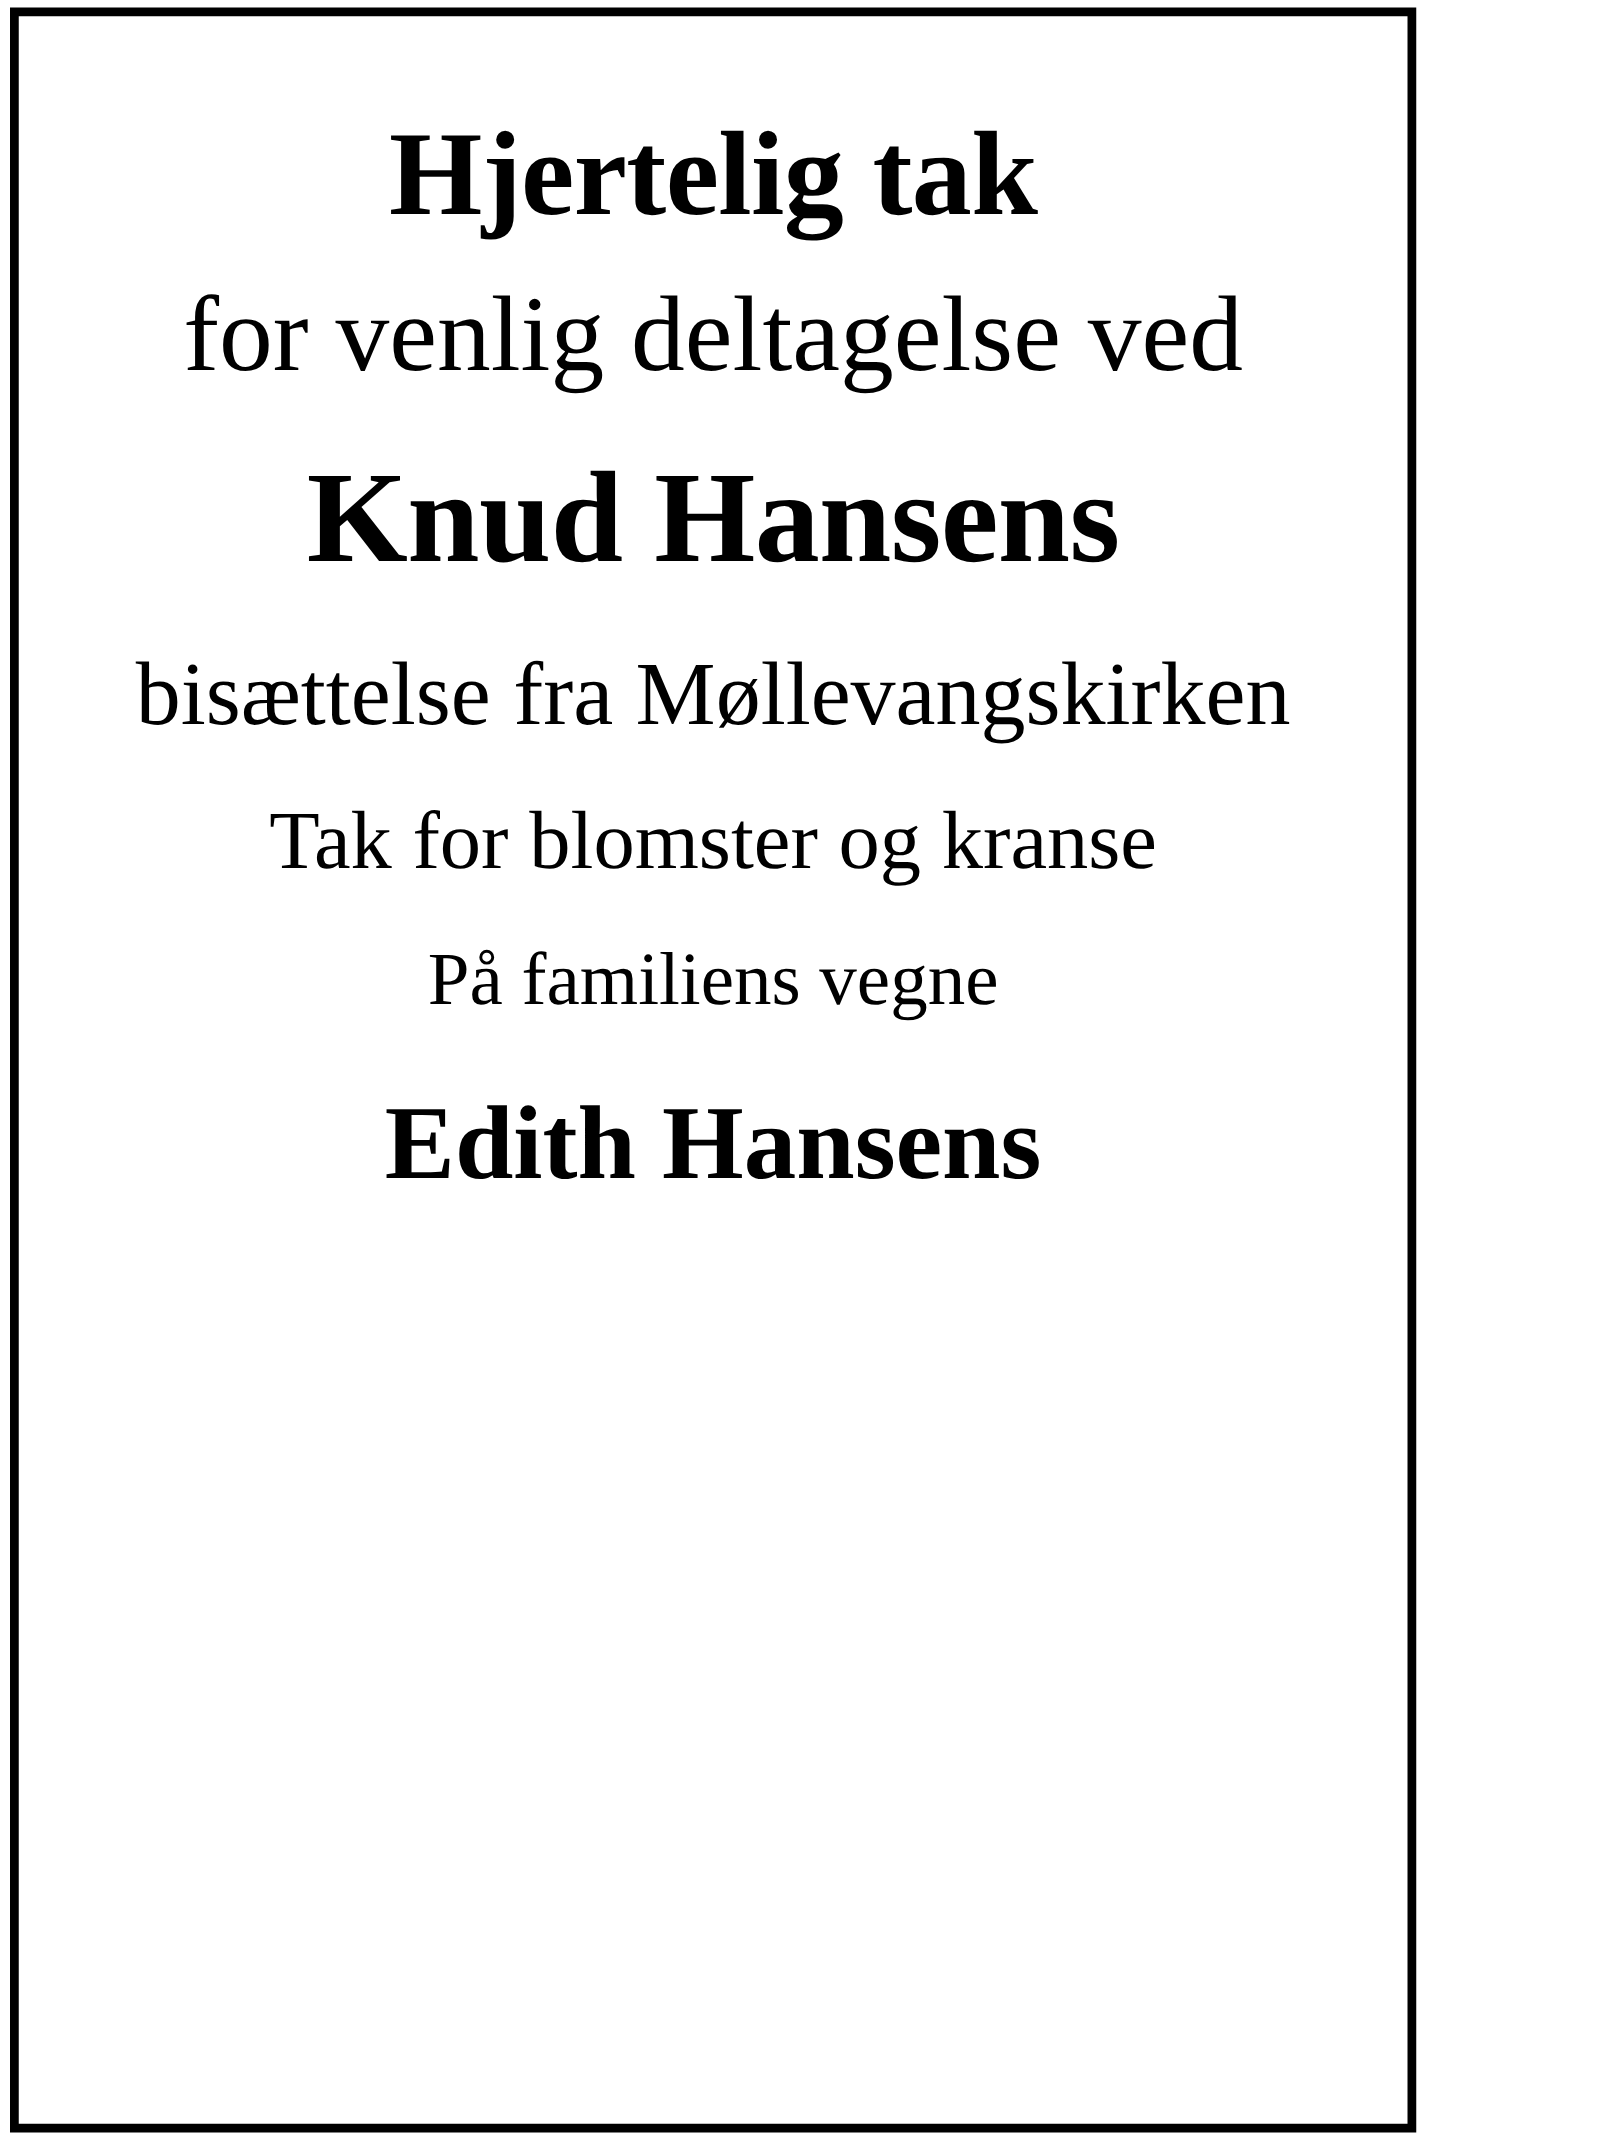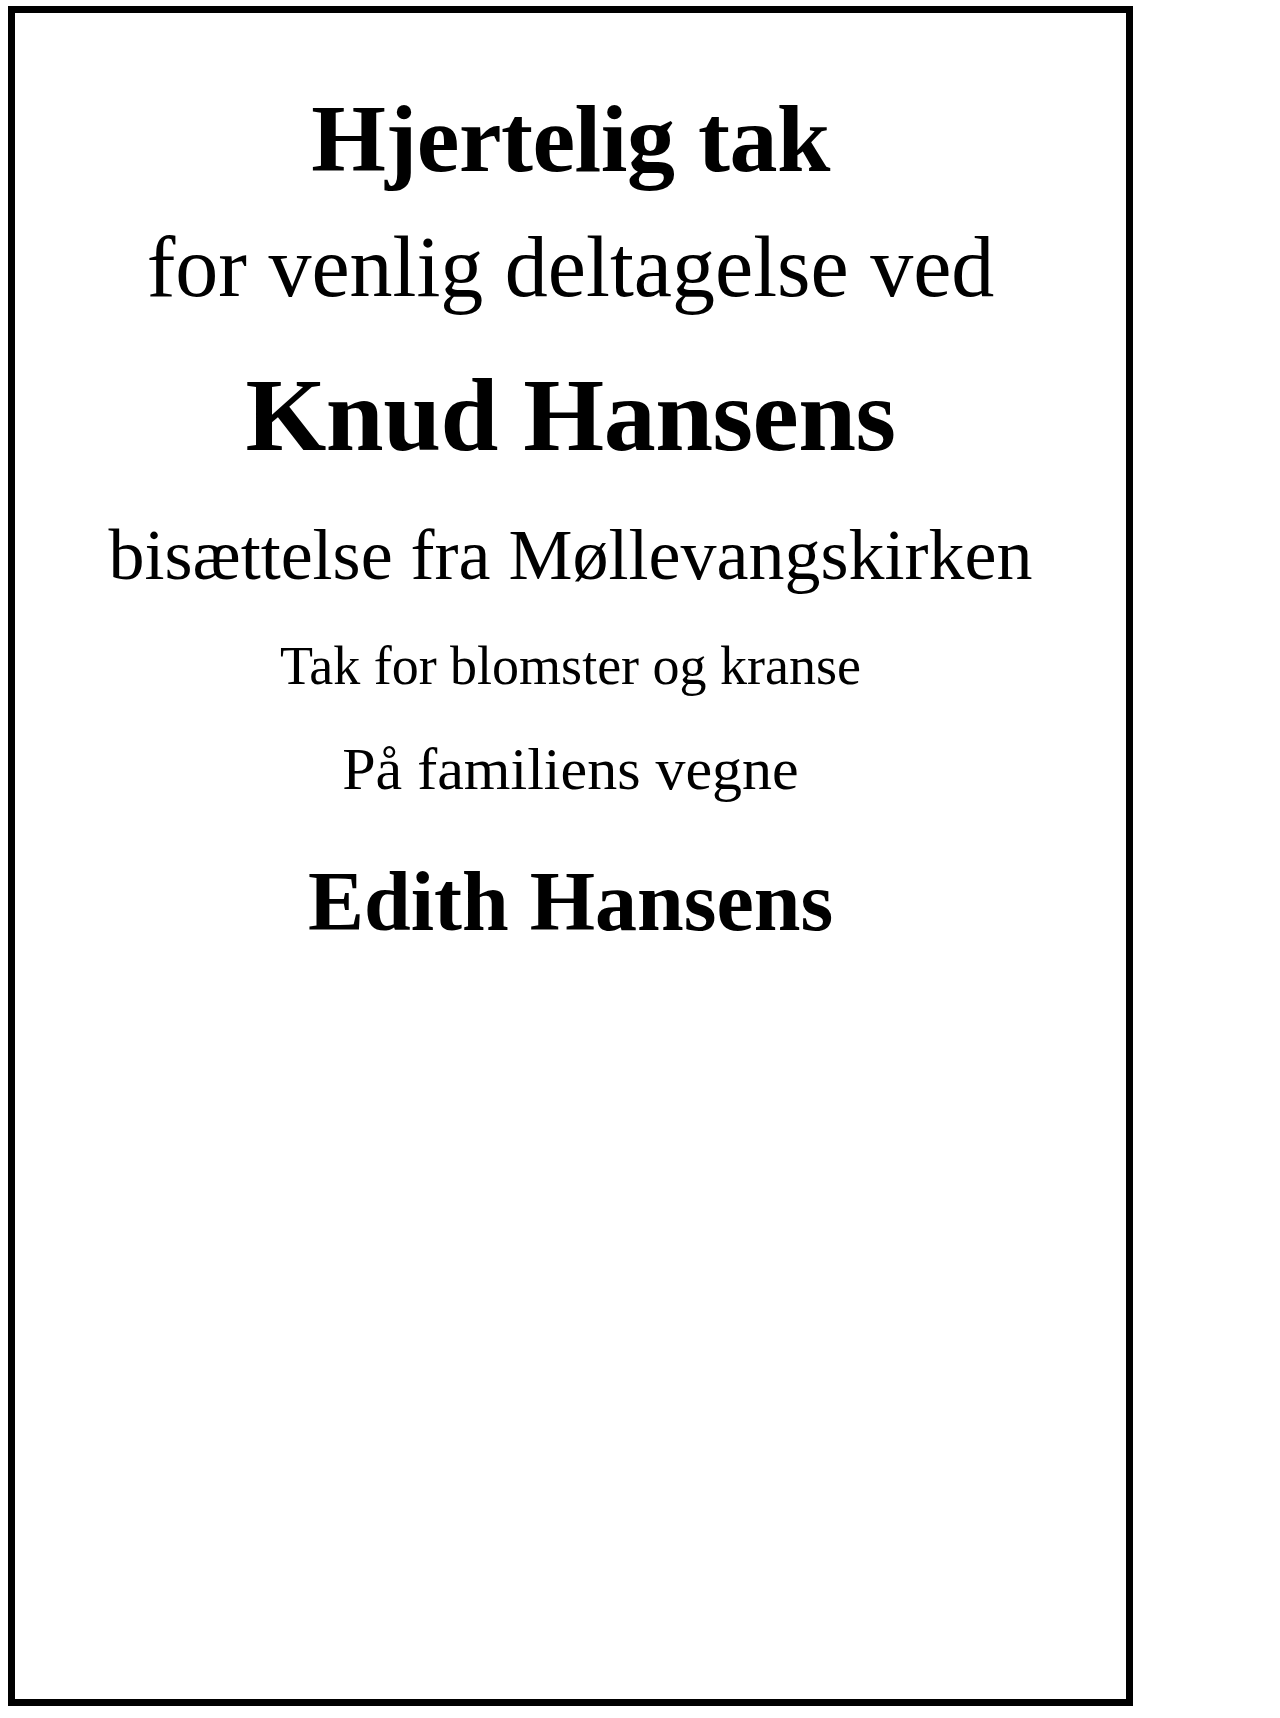--- a/index.html
+++ b/index.html
@@ -51,21 +51,21 @@
     font-weight: bold;
     letter-spacing: -0.5px;
     margin-bottom: 42px;
   }
   .ceremony {
     font-size: 72px;
     font-weight: normal;
     margin-bottom: 40px;
   }
   .thanks-flowers {
-    font-size: 54px;
+    font-size: 66px;
     font-weight: normal;
     margin-bottom: 40px;
   }
   .on-behalf {
     font-size: 60px;
     font-weight: normal;
     margin-bottom: 48px;
   }
   .signature {
     font-size: 84px;

